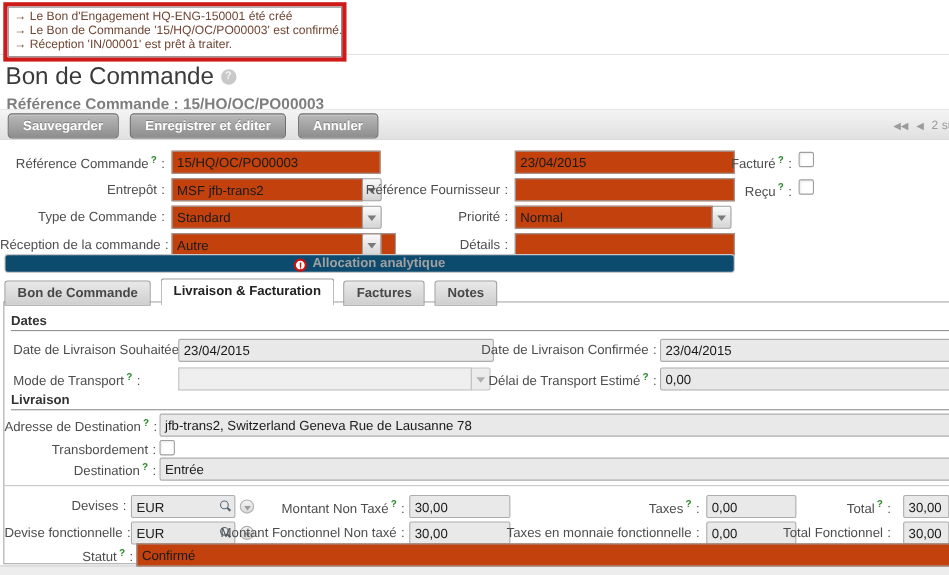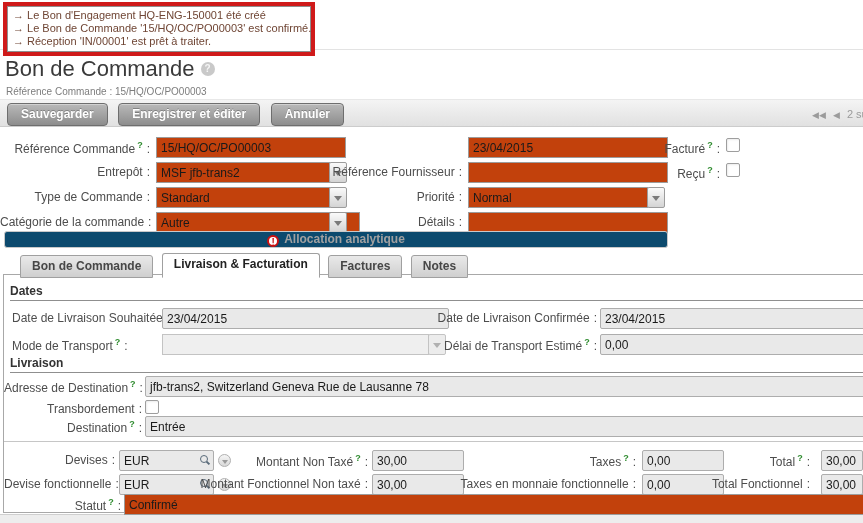--- a/index.html
+++ b/index.html
@@ -13,21 +13,21 @@
   
   .notif { position:absolute; left:3px; top:2px; width:312px; border:4px solid #cf1a1a; background:#fff; z-index:5; }
   .notif-inner { border:1px solid #8f8f8f; padding:2px 5px 3px 5px; background:#fff; }
   .log-line { font-size:11px; line-height:13px; color:#6f4534; white-space:nowrap; }
 
   
   .title { position:absolute; left:5px; top:56px; font-size:22px; color:#3a3a3a; }
   .help-badge { display:inline-block; width:14px; height:14px; border-radius:50%; background:#c9c9c9;
     color:#f5f5f5; font-size:10px; font-weight:bold; line-height:14px; text-align:center;
     vertical-align:4px; margin-left:6px; }
-  .subtitle { position:absolute; left:6px; top:86px; font-size:10px; color:#7d7d7d; }
+  .subtitle { position:absolute; left:6px; top:86px; font-size:14px; color:#7d7d7d;font-weight:bold; }
 
   
   .toolbar { position:absolute; left:0; top:99px; width:863px; height:28px;
     background:linear-gradient(#f4f4f4,#e1e1e1); border-top:1px solid #e8e8e8; border-bottom:1px solid #ccc; }
   .btns { position:absolute; left:7px; top:3px; white-space:nowrap; }
   .btn { display:inline-block; margin-right:6px; padding:3px 13px 4px 13px; font-size:12px; font-weight:bold;
     color:#fff; text-shadow:0 -1px 0 rgba(0,0,0,.25); background:linear-gradient(#b9b9b9,#8d8d8d);
     border:1px solid #6e6e6e; border-radius:4px; box-shadow:inset 0 1px 0 rgba(255,255,255,.35);
     font-family:"Liberation Sans", sans-serif; cursor:pointer; }
   .pager { position:absolute; left:812px; top:8px; font-size:11px; color:#9b9b9b; white-space:nowrap; }
@@ -54,21 +54,21 @@
 
   
   .analytic { position:absolute; left:4px; top:231px; width:664px; height:17px; background:#0c4a6e;
     border:1px solid #c9c9c9; border-radius:3px; text-align:center; line-height:14px; cursor:pointer; }
   .analytic .txt { font-size:12px; font-weight:bold; color:#a0a0a0; vertical-align:top; }
   .alert-ic { display:inline-block; width:12px; height:12px; border:2px solid #cc1111; border-radius:50%;
     color:#cc1111; font-size:10px; font-weight:bold; line-height:11px; text-align:center;
     margin-right:5px; vertical-align:-2px; background:#fff; }
 
   
-  .tabs { position:absolute; left:20px; top:253px; white-space:nowrap; z-index:3;text-align:right; }
+  .tabs { position:absolute; left:4px; top:253px; white-space:nowrap; z-index:3;text-align:right; }
   .tab { display:inline-block; padding:3px 11px 4px 11px; font-size:12px; font-weight:bold; color:#474747;
     background:linear-gradient(#e9e9e9,#cfcfcf); border:1px solid #a0a0a0; border-radius:3px 3px 0 0;
     margin-right:4px; cursor:pointer; vertical-align:bottom; }
   .tab.active { background:#fff; color:#222; border-bottom:1px solid #fff; padding-bottom:6px;
     position:relative; z-index:4; }
 
   
   .panel { position:absolute; left:3px; top:274px; width:894px; height:239px; border:1px solid #a8a8a8;
     background:#fff; z-index:2; }
   .sec-h { position:absolute; left:6px; width:872px; font-size:12px; font-weight:bold; color:#333;
@@ -152,21 +152,21 @@
   <div class="inp" style="left:156px;top:187px;width:174px">Standard</div>
   <div class="ddbtn" style="left:329px;top:187px"></div>
 
   <div class="lbl" style="left:322px;top:190px;width:140px">
     <span>Priorité</span><span class="colon">:</span>
   </div>
   <div class="inp" style="left:468px;top:187px;width:180px">Normal</div>
   <div class="ddbtn" style="left:647px;top:187px"></div>
 
   <div class="lbl" style="left:0;top:215px;width:150px">
-    <span>Catégorie de la commande</span><span class="colon">:</span>
+    <span>Réception de la commande</span><span class="colon">:</span>
   </div>
   <div class="inp" style="left:156px;top:212px;width:204px">Autre</div>
   <div class="ddbtn" style="left:329px;top:212px"></div>
 
   <div class="lbl" style="left:322px;top:215px;width:140px">
     <span>Détails</span><span class="colon">:</span>
   </div>
   <div class="inp" style="left:468px;top:212px;width:200px"></div>
 
   <div class="analytic">

